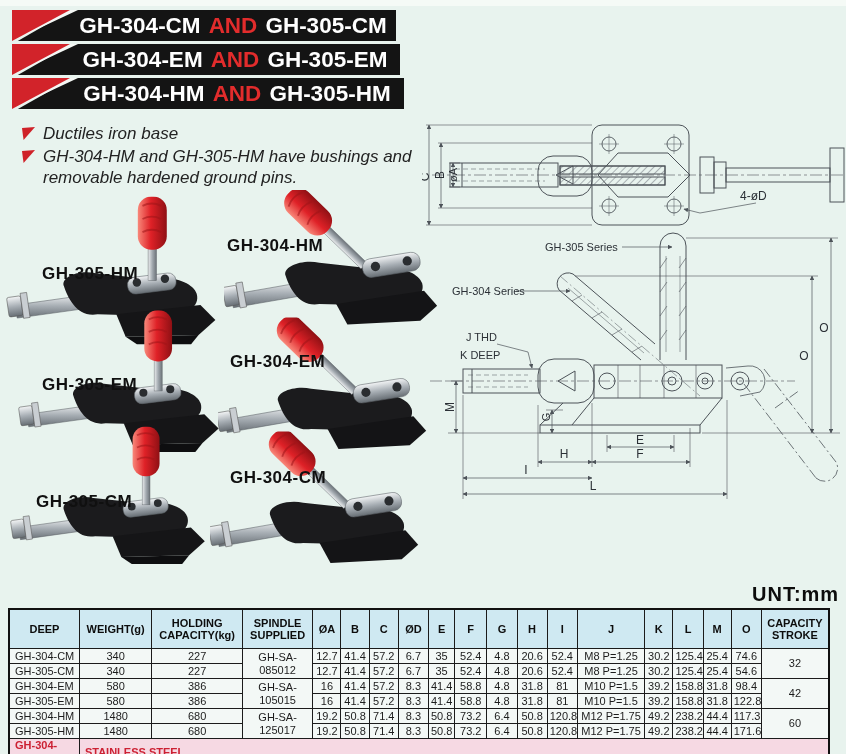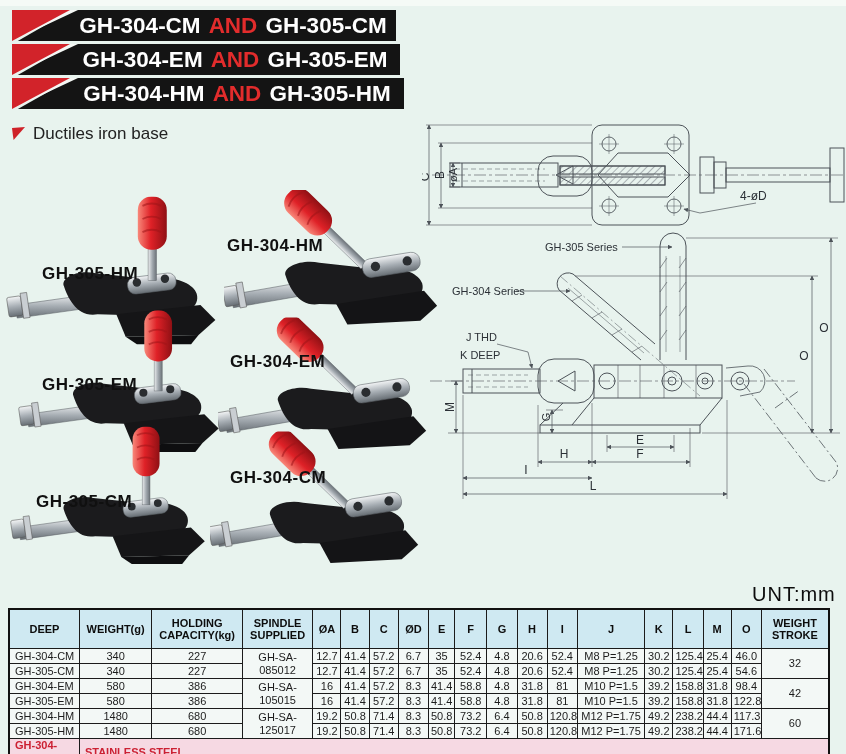--- a/index.html
+++ b/index.html
@@ -16,21 +16,21 @@
   .banner .red{position:absolute;top:0;left:0;width:58px;height:100%;background:#d2232a;
                clip-path:polygon(0 0,100% 0,0 100%);}
   .banner .txt{position:absolute;inset:0;display:flex;align-items:center;justify-content:center;
                padding-left:58px;font-weight:bold;font-size:22.5px;color:#fff;white-space:nowrap;}
   .banner .txt .and{color:#e22c2c;margin:12px 8px;}
   #banner-0{top:10px;width:384px;}
   #banner-1{top:44px;width:388px;}
   #banner-2{top:78px;width:392px;}
 
   
-  .bullets{position:absolute;left:12px;top:123px;width:392px;}
+  .bullets{position:absolute;left:22px;top:123px;width:392px;font-style:italic;}
   .bullet{display:flex;align-items:flex-start;margin-bottom:2px;}
   .bullet .mark{flex:0 0 13px;height:13px;margin:4px 8px 0 0;background:#cf2128;
                 clip-path:polygon(0 8%,100% 0,12% 100%);}
   .bullet .btxt{font-size:17px;line-height:21px;color:#222;}
 
   
   .prod-label{position:absolute;font-weight:bold;font-size:17px;letter-spacing:.5px;color:#101010;white-space:nowrap;}
   #plabel-0{left:42px;top:264px;}
   #plabel-1{left:227px;top:236px;}
   #plabel-2{left:42px;top:375px;}
@@ -43,21 +43,21 @@
   #clamp-2{left:18px;top:310px;width:206px;height:153px;}
   #clamp-3{left:218px;top:316px;width:210px;height:140px;}
   #clamp-4{left:10px;top:426px;width:200px;height:149px;}
   #clamp-5{left:210px;top:430px;width:210px;height:140px;}
 
   
   #techdraw{position:absolute;left:422px;top:108px;}
   #techdraw text{font-family:"Liberation Sans",sans-serif;fill:#2b3036;}
 
   
-  .units{position:absolute;left:752px;top:583px;font-weight:normal;font-size:20px;letter-spacing:1px;color:#0c0c0c;}
+  .units{position:absolute;left:752px;top:583px;font-weight:bold;font-size:20px;letter-spacing:1px;color:#0c0c0c;}
 
   
   .wm{position:absolute;color:#6f7c86;font-weight:bold;pointer-events:none;white-space:nowrap;}
   #wm1{left:565px;top:651px;font-size:34px;letter-spacing:10px;opacity:.16;}
   #wm2{left:435px;top:697px;font-size:30px;letter-spacing:2px;opacity:.15;}
 
   
   .spec-wrap{position:absolute;left:8px;top:608px;}
   table.spec{border-collapse:collapse;table-layout:fixed;width:822px;background:#f3f8f6;
              border:2.5px solid #111;font-size:11px;}
@@ -152,20 +152,24 @@
         <span class="and">AND</span>
         <span>GH-305-HM</span>
       </div>
   </div>
 
   <div class="bullets">
     <div class="bullet">
       <span class="mark"></span>
       <span class="btxt">Ductiles iron base</span>
     </div>
+    <div class="bullet">
+      <span class="mark"></span>
+      <span class="btxt">GH-304-HM and GH-305-HM have bushings and removable hardened ground pins.</span>
+    </div>
   </div>
 
   <svg class="clamp" id="clamp-0" viewBox="0 0 230 170">
       <use href="#clamp305"></use>
     </svg>
   <svg class="clamp" id="clamp-1" viewBox="0 0 230 150">
       <use href="#clamp304"></use>
     </svg>
   <svg class="clamp" id="clamp-2" viewBox="0 0 230 170">
       <use href="#clamp305"></use>
@@ -393,21 +397,21 @@
             <th>E</th>
             <th>F</th>
             <th>G</th>
             <th>H</th>
             <th>I</th>
             <th>J</th>
             <th>K</th>
             <th>L</th>
             <th>M</th>
             <th>O</th>
-            <th>WEIGHT
+            <th>CAPACITY
 STROKE</th>
           </tr>
         </thead>
       <tbody id="spec-body">
           <tr>
             <td class="c-model">GH-304-CM</td>
             <td>340</td>
             <td>227</td>
             <td class="c-spindle" rowspan="2">GH-SA-085012</td>
             <td>12.7</td>
@@ -416,21 +420,21 @@
             <td>6.7</td>
             <td>35</td>
             <td>52.4</td>
             <td>4.8</td>
             <td>20.6</td>
             <td>52.4</td>
             <td>M8 P=1.25</td>
             <td>30.2</td>
             <td>125.4</td>
             <td>25.4</td>
-            <td>46.0</td>
+            <td>74.6</td>
             <td class="c-stroke" rowspan="2">32</td>
           </tr>
           <tr>
             <td class="c-model">GH-305-CM</td>
             <td>340</td>
             <td>227</td>
             <td>12.7</td>
             <td>41.4</td>
             <td>57.2</td>
             <td>6.7</td>

